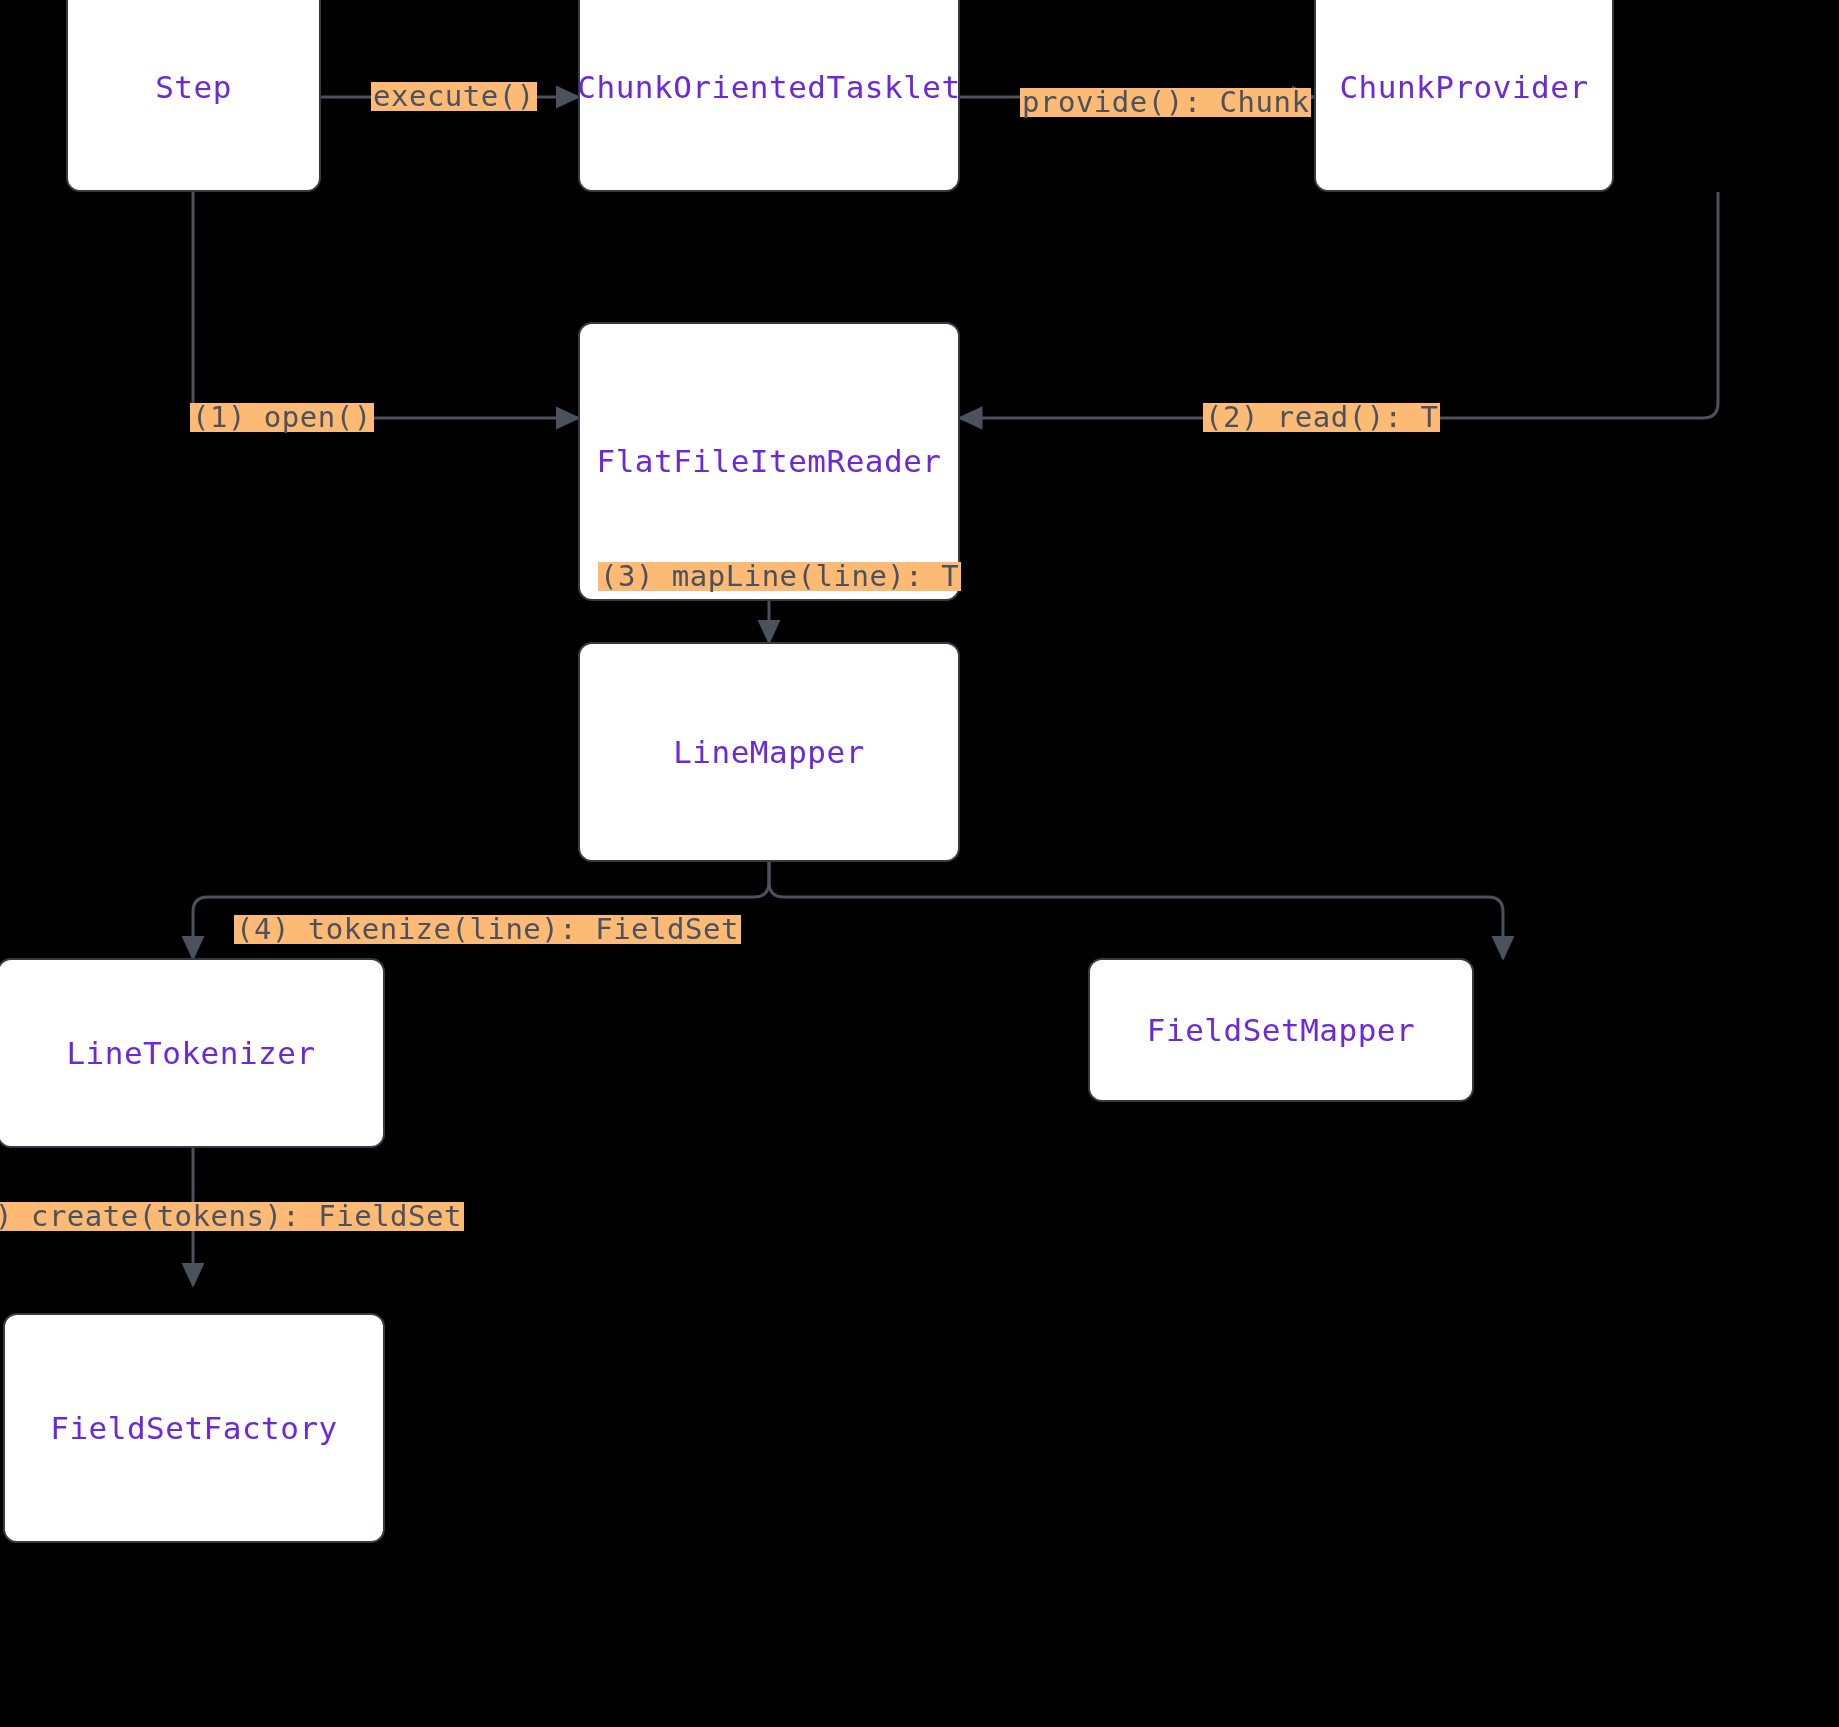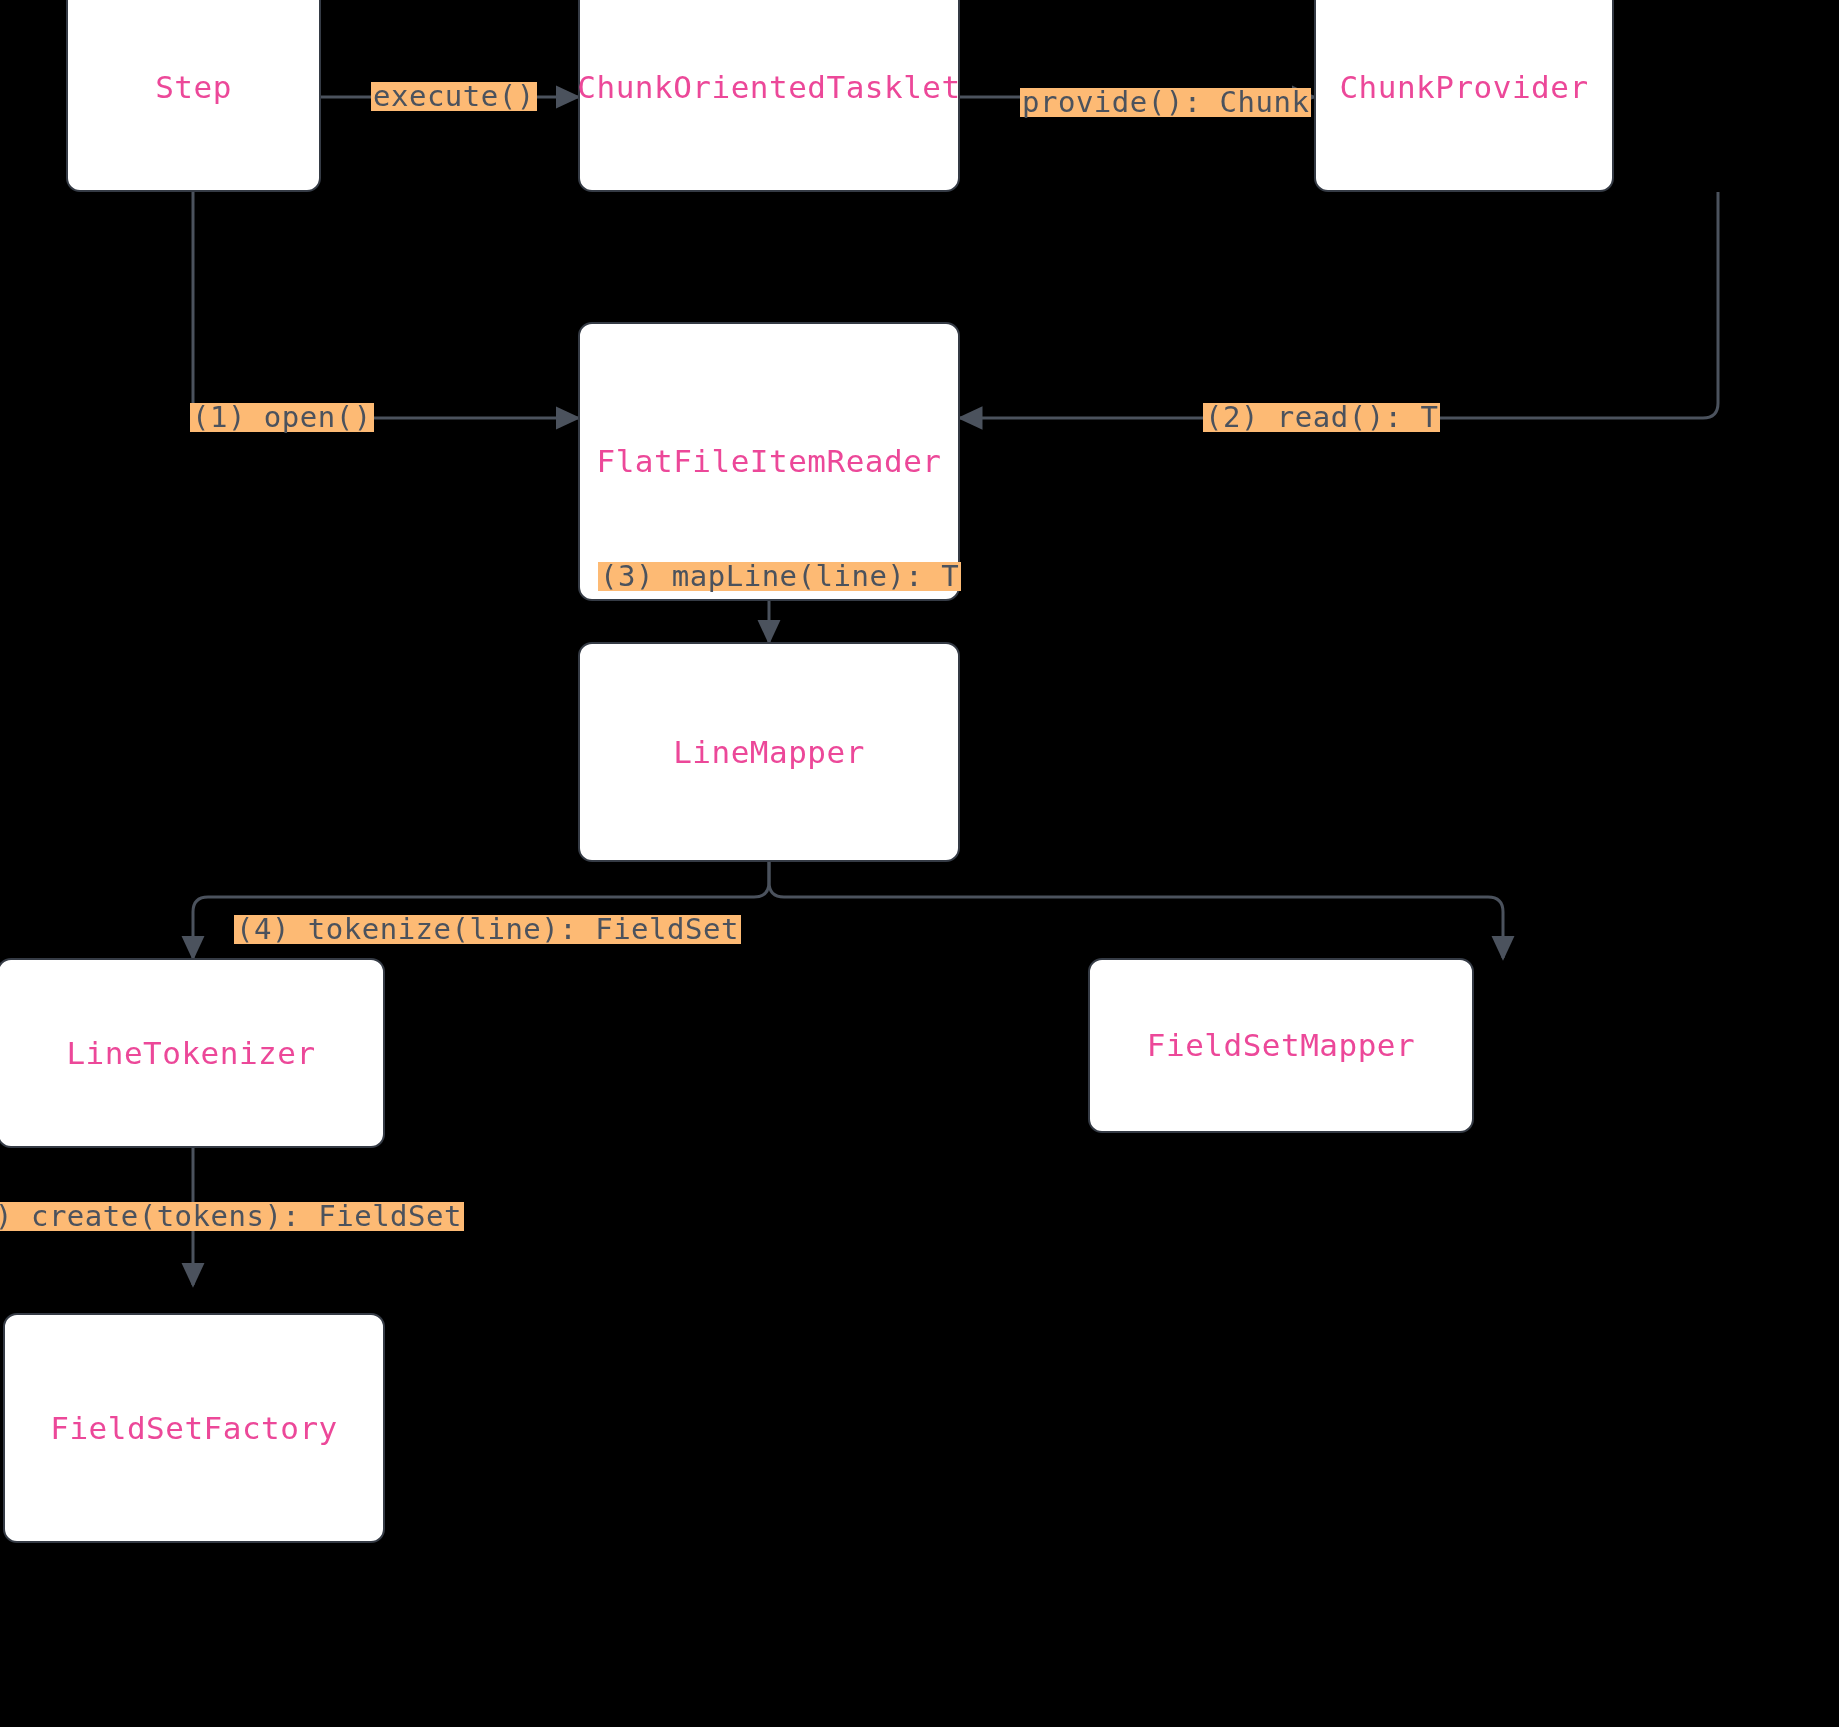--- a/index.html
+++ b/index.html
@@ -31,21 +31,21 @@
     background: #ffffff;
     border: 2px solid #353b45;
     border-radius: 14px;
     box-sizing: border-box;
     display: flex;
     align-items: center;
     justify-content: center;
     z-index: 5;
   }
   .node-label {
-    color: #ec4899;
+    color: #6d28d9;
     font-family: "DejaVu Sans Mono", "Liberation Mono", monospace;
     font-size: 31px;
     letter-spacing: 0.5px;
     white-space: nowrap;
     line-height: 1;
   }
   .edge-label {
     position: absolute;
     color: #4b525d;
     background: #fdba74;
@@ -120,21 +120,21 @@
   </div>
 
   <div class="node" style="left:578px; top:642px; width:382px; height:220px;">
     <span class="node-label">LineMapper</span>
   </div>
 
   <div class="node" style="left:-3px; top:958px; width:388px; height:190px;">
     <span class="node-label">LineTokenizer</span>
   </div>
 
-  <div class="node" style="left:1088px; top:958px; width:386px; height:175px;">
+  <div class="node" style="left:1088px; top:958px; width:386px; height:144px;">
     <span class="node-label">FieldSetMapper</span>
   </div>
 
   <div class="node" style="left:3px; top:1285px; width:382px; height:230px;margin-top:28px;">
     <span class="node-label">FieldSetFactory</span>
   </div>
 
   <div class="edge-label" style="left:371px; top:82px;">execute()</div>
 
   <div class="edge-label" style="left:1000px; top:88px;margin-left:20px;">provide(): Chunk</div>

